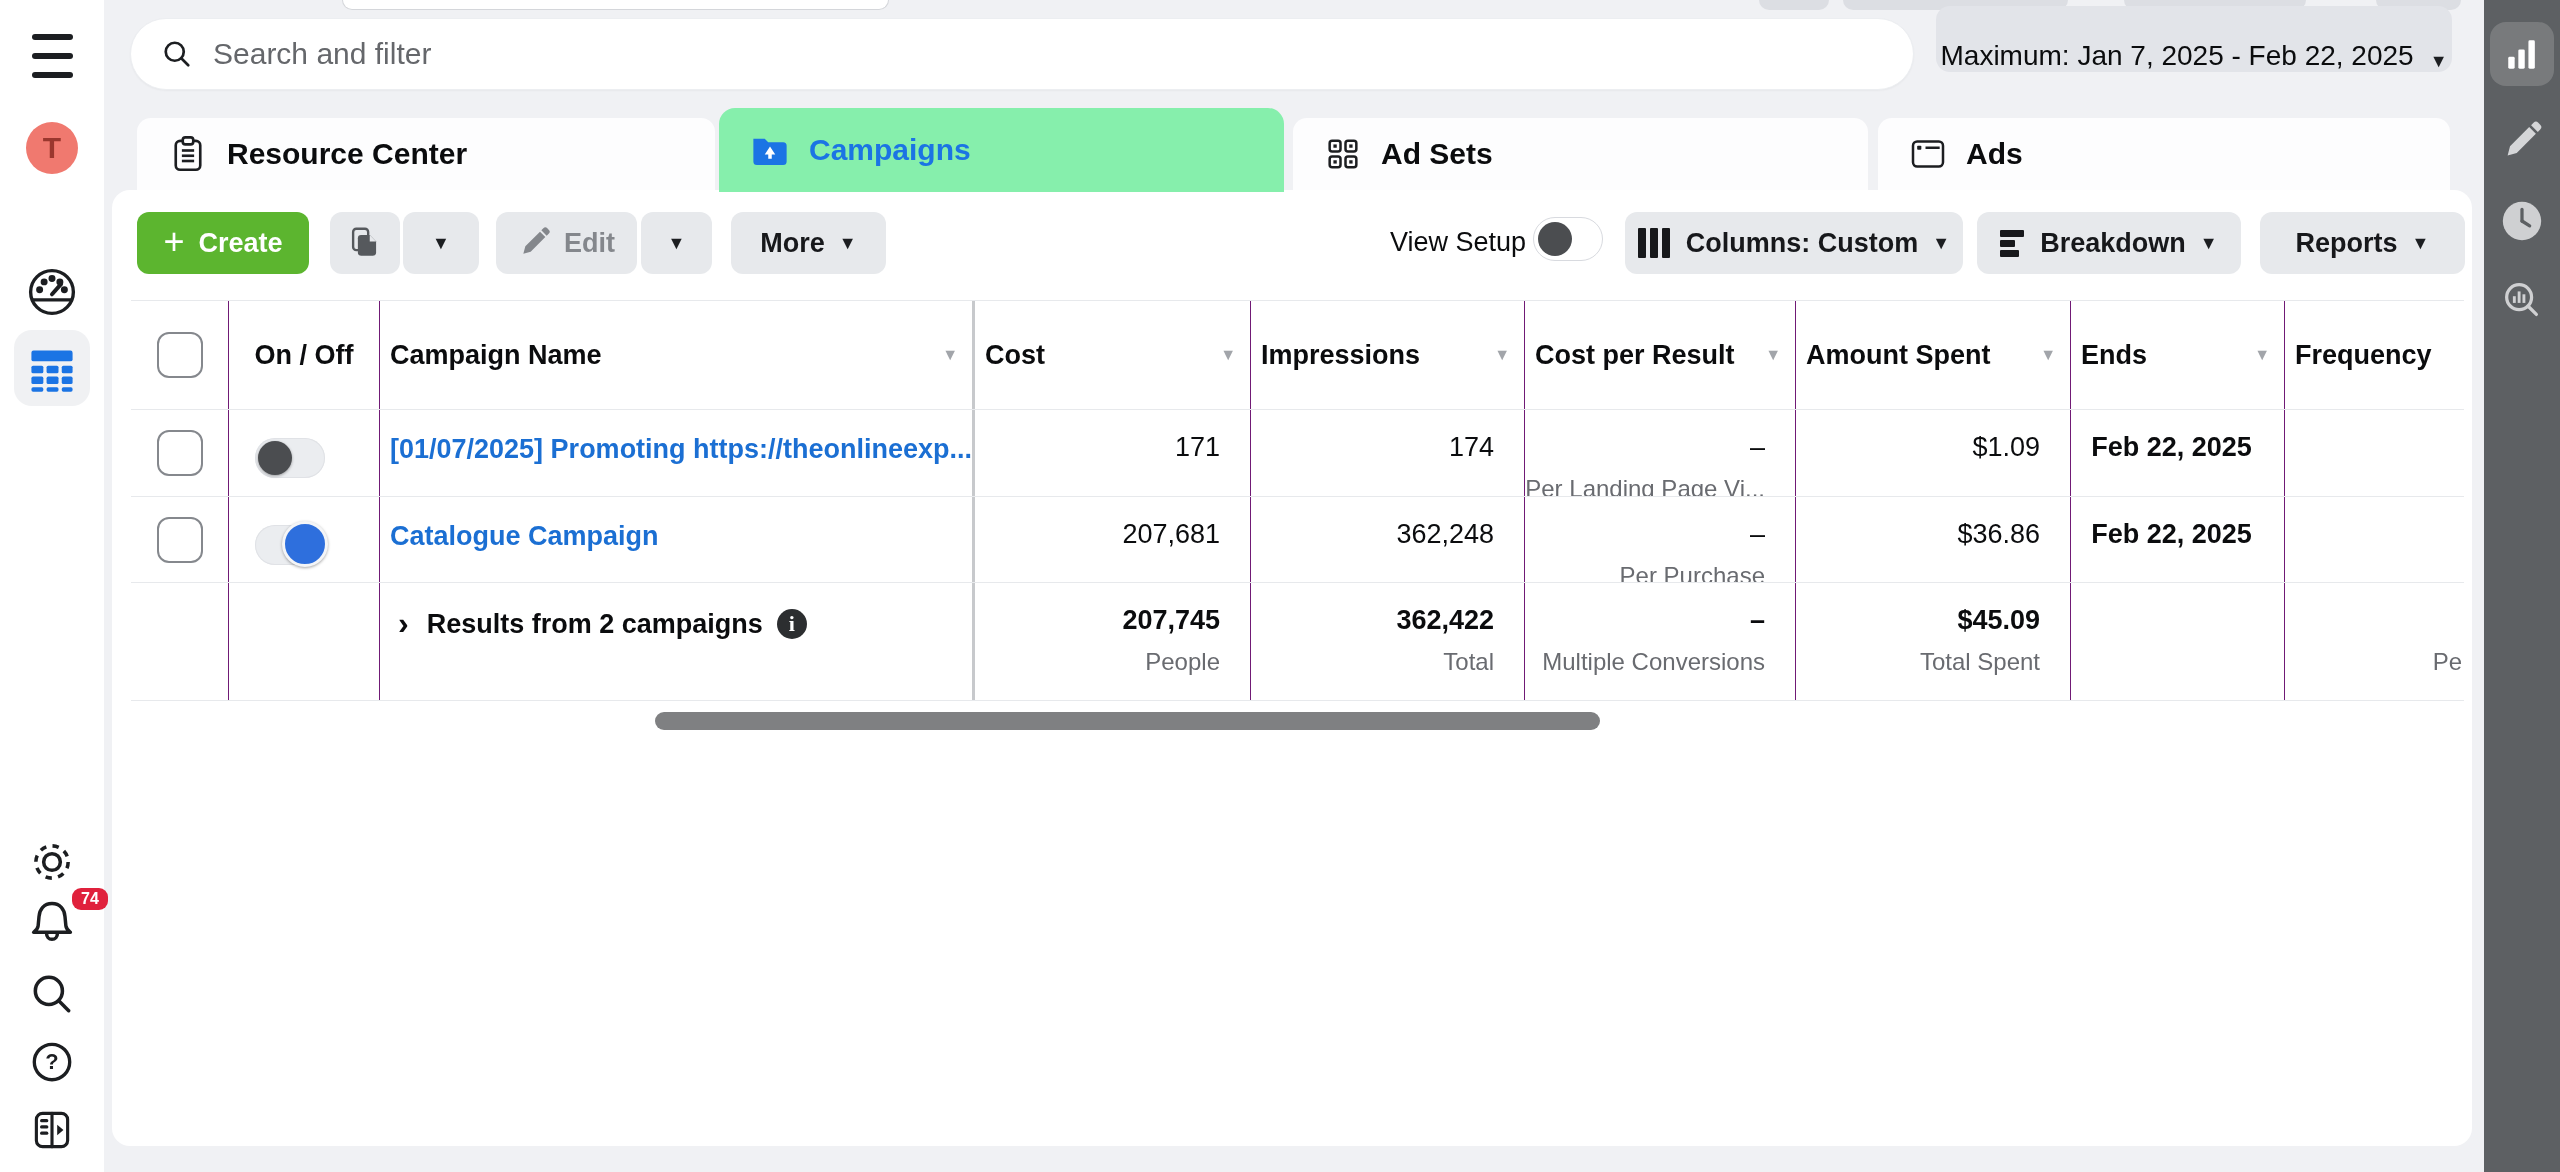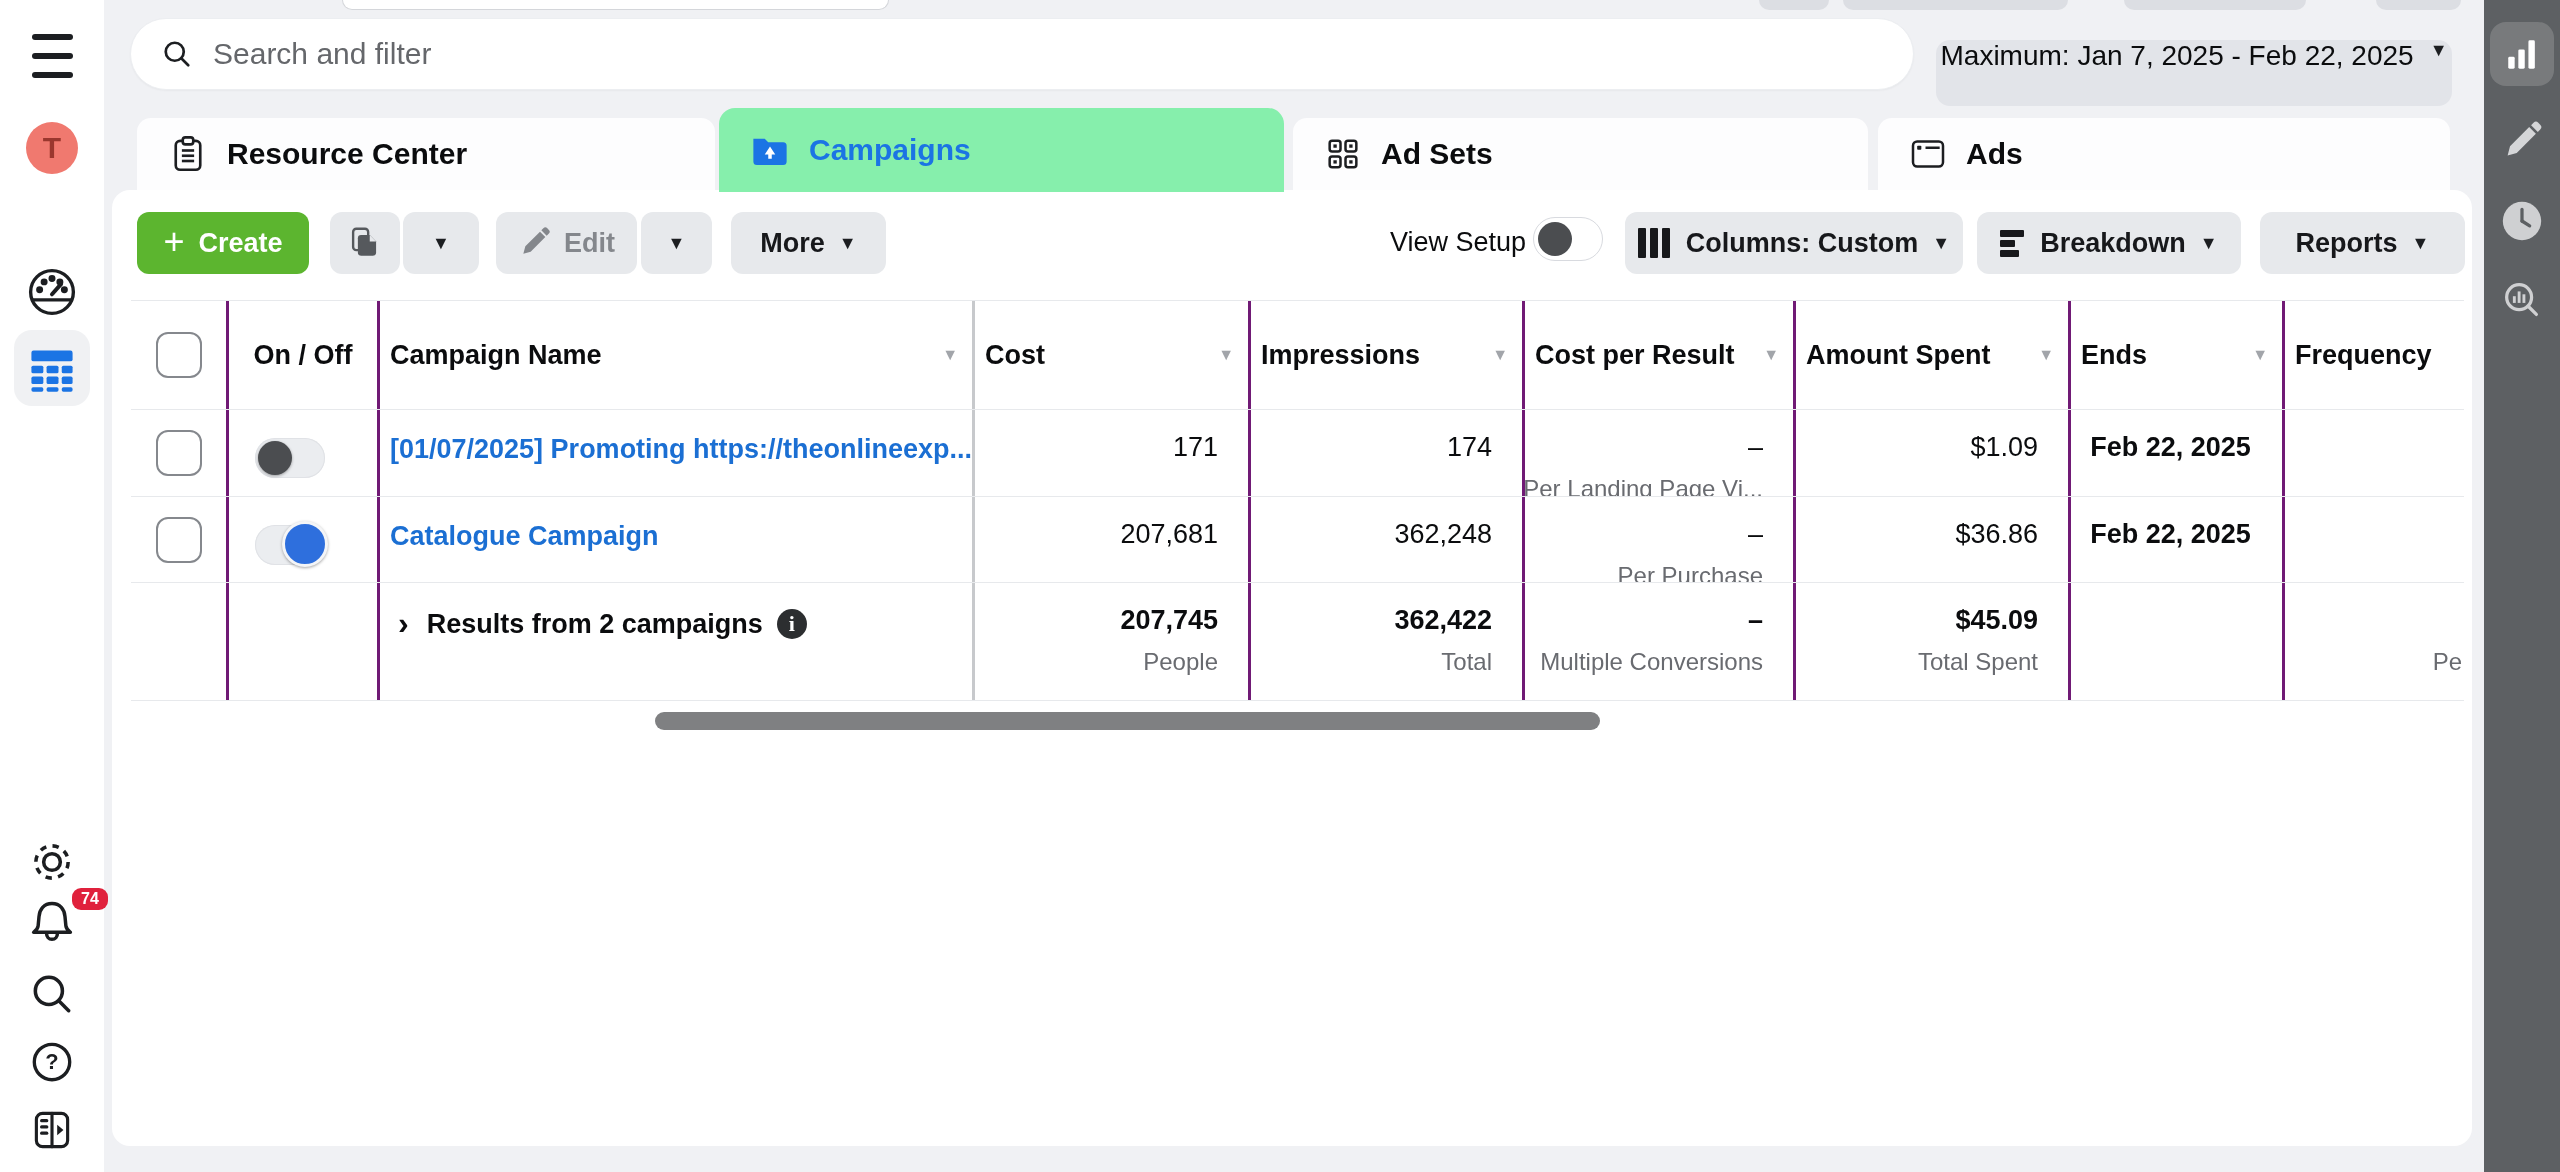--- a/index.html
+++ b/index.html
@@ -26,22 +26,22 @@
   
   .remnant{position:absolute;top:0;height:10px;border-radius:0 0 10px 10px;background:#dcdee3}
   .remnant.white{background:#fff;border:1px solid #d4d6da;border-top:none}
 
   
   .search-bar{position:absolute;left:130px;top:18px;width:1784px;height:72px;background:#fff;
       border:1px solid #eceef1;border-radius:36px;display:flex;align-items:center;padding:0 28px;box-shadow:0 1px 2px rgba(0,0,0,.04)}
   .search-bar input{flex:1;margin-left:18px;border:none;outline:none;background:transparent;
       font-family:inherit;font-size:30px;color:#3a3b3e}
   .search-bar input::placeholder{color:#65676b}
-  .date-pill{position:absolute;left:1936px;top:40px;width:516px;height:66px;background:#e2e4e9;border-radius:14px;
-      display:flex;align-items:flex-start;justify-content:center;font-size:28px;cursor:pointer}
+  .date-pill{position:absolute;left:1936px;top:6px;width:516px;height:66px;background:#e2e4e9;border-radius:14px;
+      display:flex;align-items:flex-end;justify-content:center;font-size:28px;cursor:pointer}
   .caret{font-size:18px;margin-left:16px;color:#1c1e21}
 
   
   .tab{position:absolute;top:118px;height:72px;background:#fdfdfe;border-radius:14px 14px 0 0;
        display:flex;align-items:center;padding-left:30px;font-size:30px;font-weight:bold;cursor:pointer;z-index:5}
   .tab .lbl{margin-left:18px}
   .tab.active{top:108px;height:84px;background:#86efac;color:#1b74e4;z-index:12;border-radius:16px 16px 0 0}
 
   
   .panel{position:absolute;left:112px;top:190px;width:2360px;height:956px;background:#fff;border-radius:18px;z-index:6}
@@ -59,21 +59,21 @@
   .vs-toggle .knob{position:absolute;left:4px;top:4px;width:34px;height:34px;border-radius:50%;background:#4b4d50}
   .ico-cols{display:inline-flex;gap:4px;margin-right:16px}
   .ico-cols i{width:8px;height:30px;background:#17181b;border-radius:1px}
   .ico-break{display:inline-flex;flex-direction:column;gap:3px;margin-right:16px;align-items:flex-start}
   .ico-break i{height:7px;background:#17181b;border-radius:1px}
 
   
   .table{position:absolute;left:131px;top:300px;width:2333px;z-index:10;background:#fff}
   .trow{display:flex;border-bottom:1px solid #e7e9ec}
   .trow.head{height:110px;border-top:1px solid #e7e9ec}
-  .cell{border-right:3px solid #701a75;overflow:hidden}
+  .cell{border-right:1px solid #701a75;overflow:hidden}
   .c-check{width:98px;display:flex;align-items:center;justify-content:center}
   .c-toggle{width:151px}
   .c-name{width:595px;border-right:3px solid #c7c9cc}
   .c-reach{width:276px}.c-imp{width:274px}.c-cpr{width:271px}.c-spent{width:275px}
   .c-ends{width:214px}
   .c-freq{width:179px;border-right:none}
   .head .cell{display:flex;align-items:center;font-weight:bold;font-size:27px}
   .head .c-toggle{justify-content:center}
   .head .hlbl{padding-left:10px;white-space:nowrap}
   .sort{margin-left:auto;padding-right:14px;font-size:16px;color:#a2a5aa}

